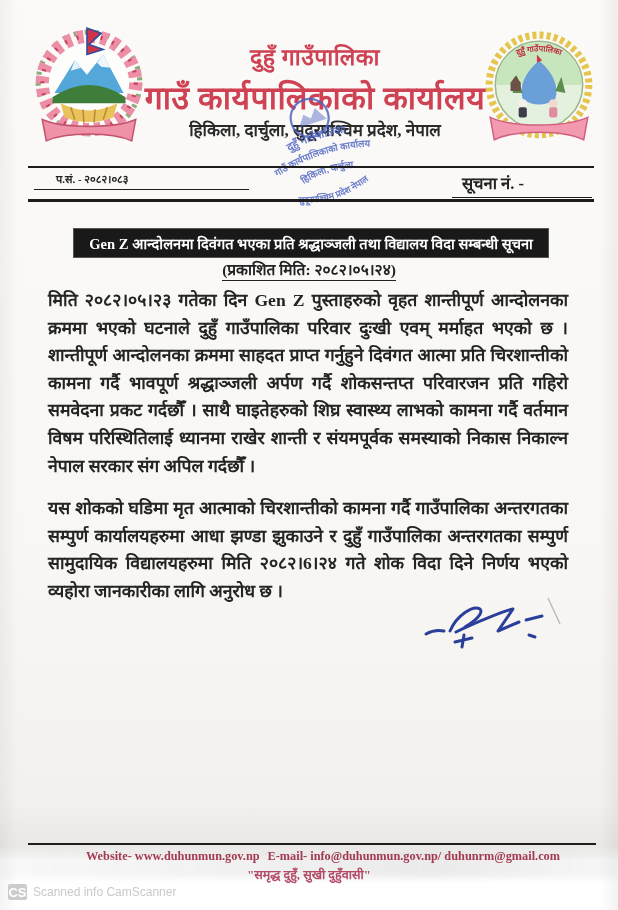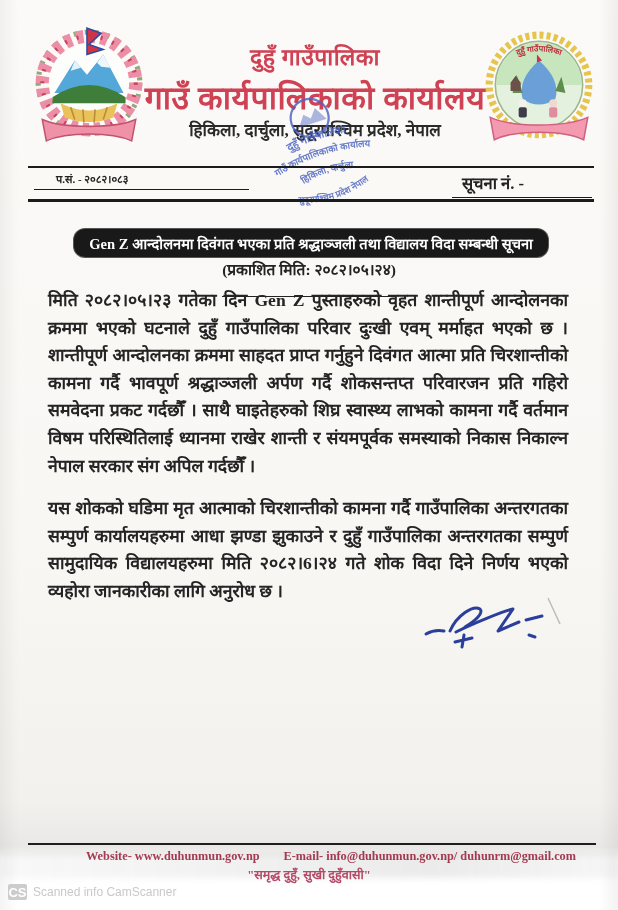--- a/index.html
+++ b/index.html
@@ -24,38 +24,38 @@
   
   .ref-row{position:absolute;left:28px;right:24px;top:166px;height:31px;
     border-top:2px solid #1c1c1c;border-bottom:3px solid #1c1c1c;}
   .ref-left{position:absolute;left:6px;top:3px;font-size:11px;font-weight:600;
     border-bottom:1.5px solid #1c1c1c;padding:0 120px 3px 22px;}
   .ref-right{position:absolute;right:2px;top:3px;font-size:16.5px;font-weight:600;
     border-bottom:1.5px solid #1c1c1c;padding:0 68px 3px 10px;font-family:Liberation Serif, serif;}
   
   .subject-box{position:absolute;left:74px;top:229px;width:470px;background:#191919;
     color:#ffffff;text-align:center;font-size:14.6px;font-weight:bold;
-    padding:4px 2px;box-shadow:0 0 0 1px #555;border-radius:11px;}
+    padding:4px 2px;box-shadow:0 0 0 1px #555;}
   .pub-date{position:absolute;left:0;top:258px;width:100%;text-align:center;
     font-size:15.5px;font-weight:bold;}
-  .pub-date span{border-bottom:1.6px solid #222;padding-bottom:18px;}
+  .pub-date span{border-bottom:1.6px solid #222;padding-bottom:2px;}
   
   .body-text{position:absolute;left:48px;top:287px;width:524px;
     font-size:17.6px;line-height:27.6px;font-weight:600;color:#242424;text-align:justify;}
   .body-text p{margin:0 4px 15px 0;}
   
   .signature{position:absolute;left:420px;top:594px;width:145px;height:62px;}
   .sig-block{position:absolute;left:412px;top:650px;width:190px;
     font-size:17.5px;font-weight:600;line-height:26px;color:#242424;}
   
   .footer-line{position:absolute;left:28px;right:22px;top:843px;border-top:2.6px solid #1d1d1d;}
   .footer-row{position:absolute;left:42px;right:26px;top:849px;display:flex;
     justify-content:space-between;font-size:12.3px;font-weight:bold;color:#a33a50;}
   .footer-website{margin-left:44px;}
-  .footer-email{margin-right:16px;}
+  .footer-email{margin-right:32px;}
   .slogan{position:absolute;left:0;top:866px;width:100%;text-align:center;
     font-size:12.6px;font-weight:bold;color:#b44a66;}
   
   .scan-shadow{position:absolute;left:0;right:0;top:852px;height:26px;
     background:linear-gradient(90deg,rgba(90,90,90,.04),rgba(90,90,90,.12) 70%,rgba(90,90,90,.05));
     filter:blur(3px);}
   .camscanner{position:absolute;left:8px;top:884px;display:flex;align-items:center;gap:6px;
     font-family:"Liberation Sans","DejaVu Sans",sans-serif;font-size:12px;color:#c9c9c9;}
   .cs-box{width:19px;height:16px;background:#cccccc;color:#ffffff;border-radius:2px;
     display:flex;align-items:center;justify-content:center;font-size:13px;font-weight:bold;}

